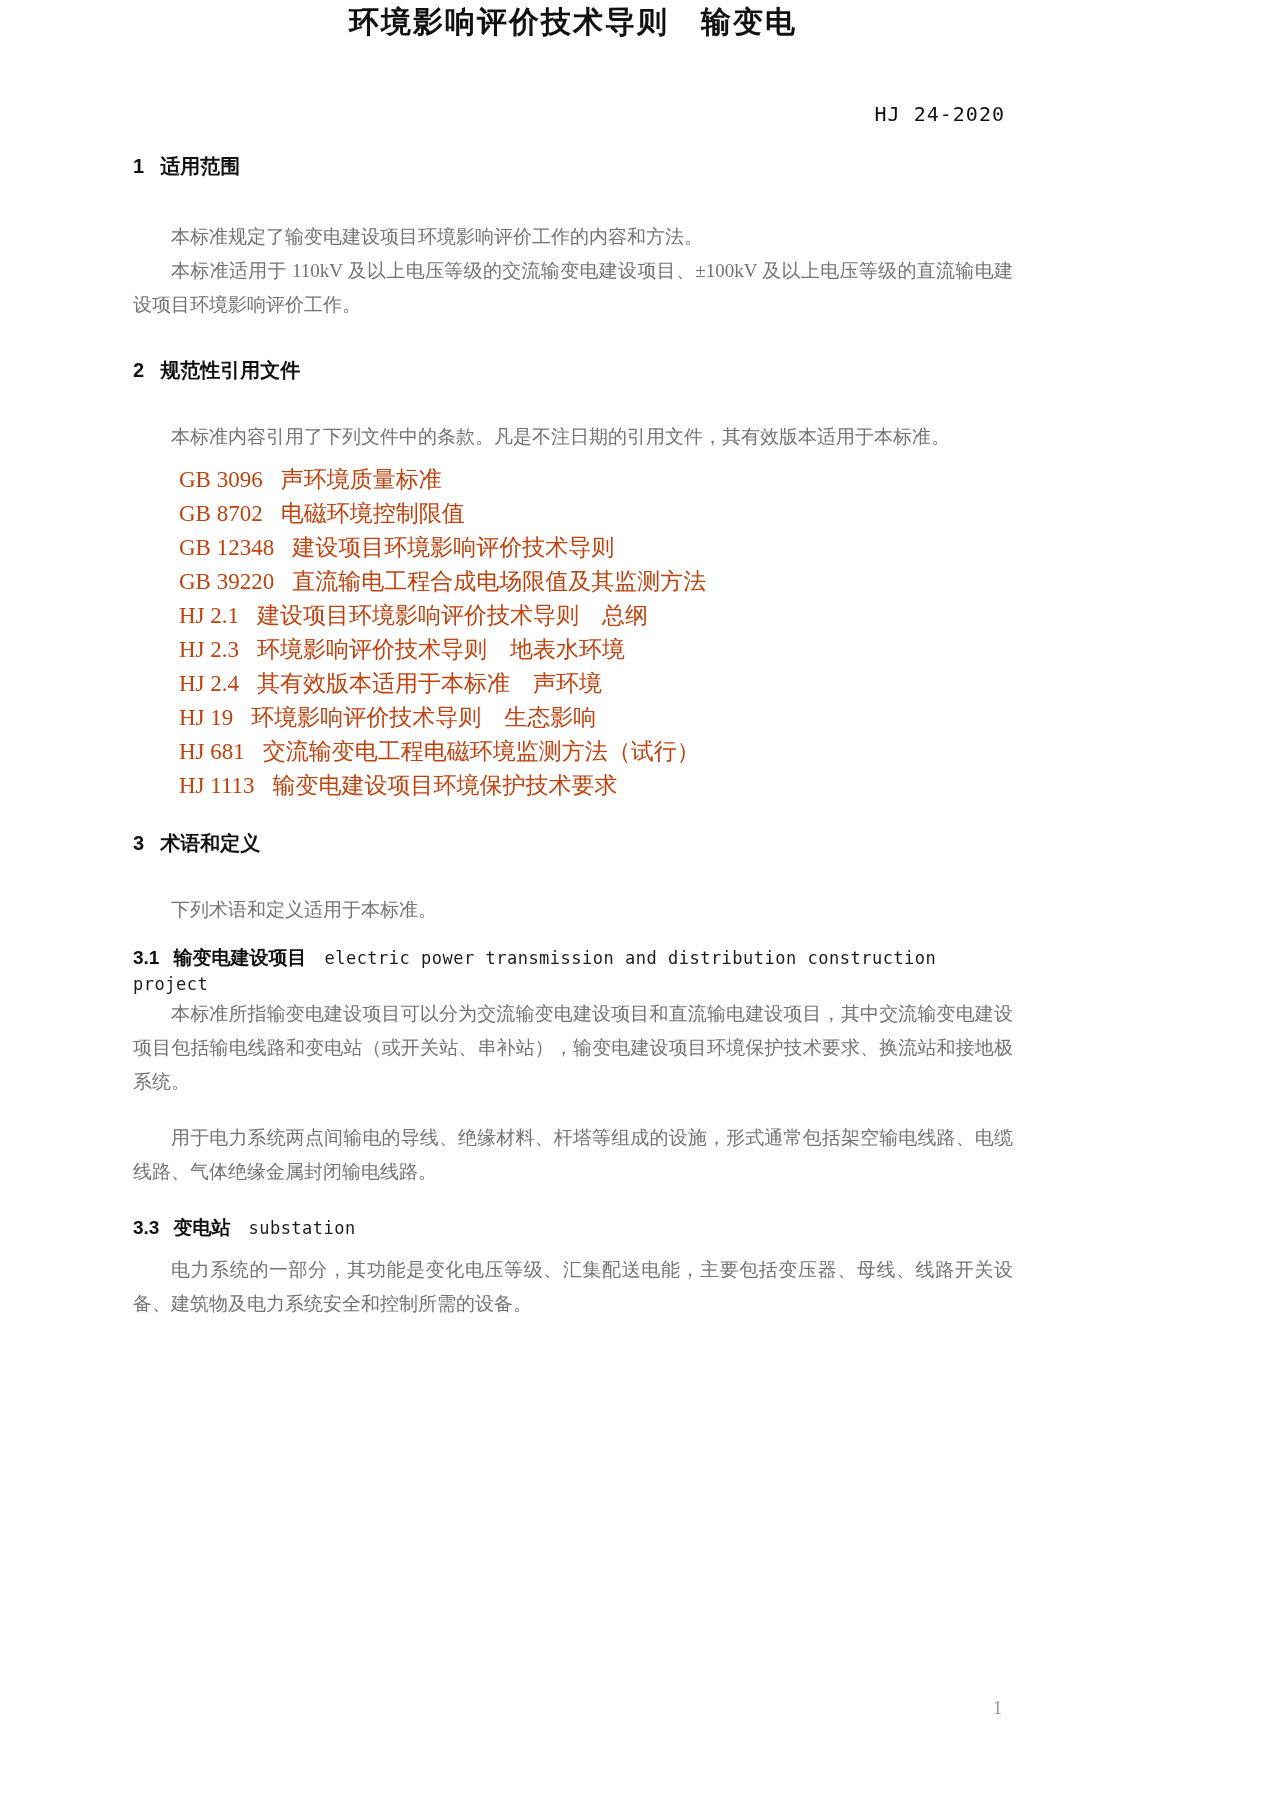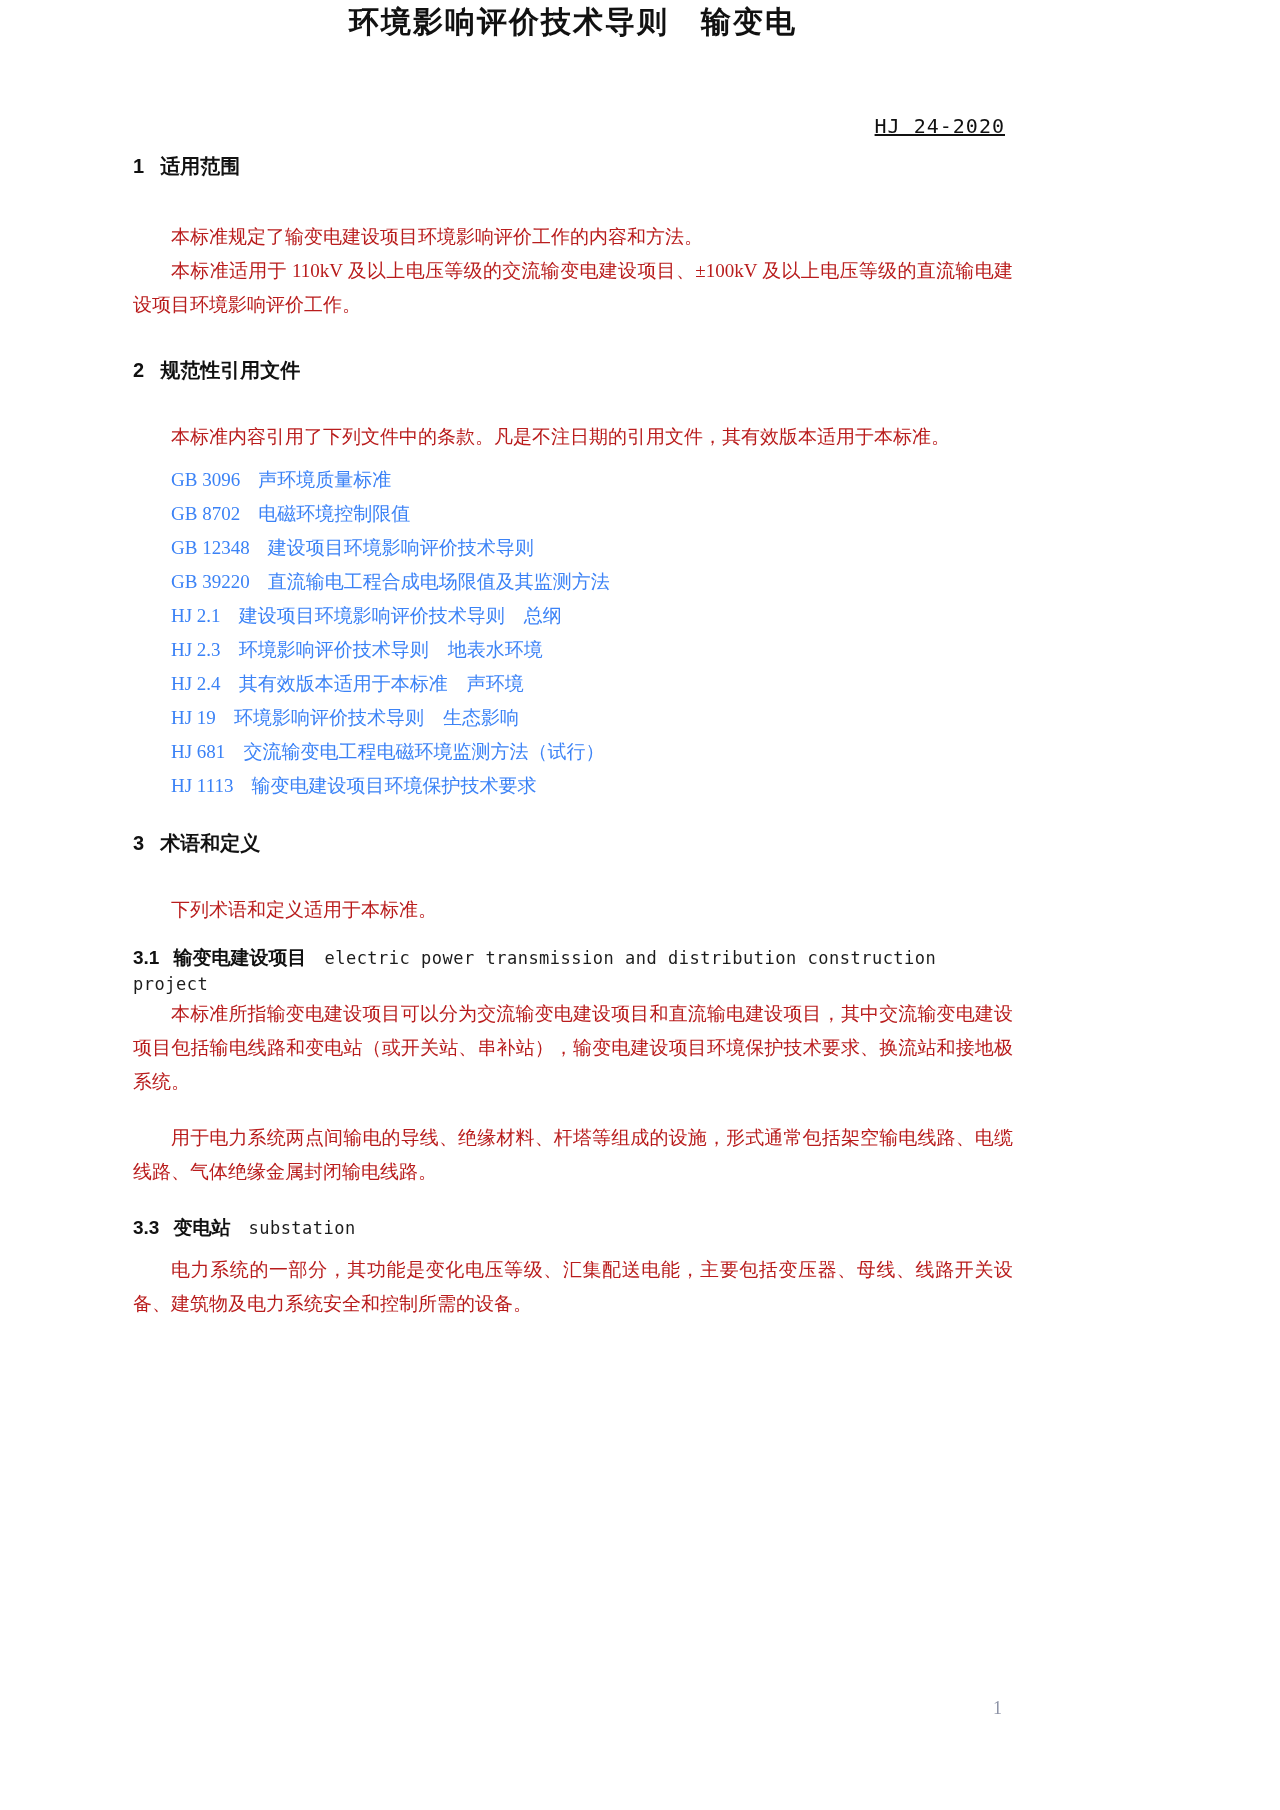--- a/index.html
+++ b/index.html
@@ -5,23 +5,23 @@
   html,body{margin:0;padding:0;background:#e8e8e8;}
   .page{
     position:relative;
     width:1280px;height:1810px;
     background:#ffffff;
     color:#1c1c1c;
     overflow:hidden;
     font-family:"Liberation Serif","DejaVu Serif",serif;
   }
   .doc-number{
-    position:absolute;top:114px;right:275px;
+    position:absolute;top:102px;right:275px;
     font-family:"DejaVu Sans Mono",monospace;
-    font-size:20px;letter-spacing:1px;color:#111;text-decoration:underline;
+    font-size:20px;letter-spacing:1px;color:#111;
   }
   .content{
     position:absolute;left:133px;top:0;width:880px;
   }
   .title{
     margin:0;
     text-align:center;
     font-family:"Liberation Sans","DejaVu Sans",sans-serif;
     font-size:30px;font-weight:bold;line-height:44px;
     letter-spacing:2px;color:#111;
@@ -32,30 +32,30 @@
     font-size:20px;font-weight:bold;line-height:28px;color:#111;
   }
   .sec-heading .sec-num{margin-right:16px;}
   .sec-heading.s2{margin-top:34px;}
   .sec-heading.s3{margin-top:26px;}
   .para{
     margin:0;
     font-size:19px;line-height:34px;
     text-align:justify;
     text-indent:2em;
-    color:#b91c1c;
+    color:#737373;
   }
   .para.after-h1{margin-top:40px;}
   .para.after-h2{margin-top:36px;}
   .ref-list{
     list-style:none;margin:9px 0 0 0;padding:0;
   }
   .ref-item{
     padding-left:2em;
-    font-size:19px;line-height:34px;color:#3b82f6;
+    font-size:23px;line-height:34px;color:#c2410c;
   }
   .ref-code{margin-right:18px;}
   .term-heading{
     margin:0;margin-top:18px;
     font-family:"Liberation Sans","DejaVu Sans",sans-serif;
     font-size:19px;font-weight:bold;line-height:26px;color:#111;
   }
   .term-heading.t2{margin-top:20px;}
   .term-heading.t3{margin-top:26px;}
   .term-num{margin-right:14px;}

